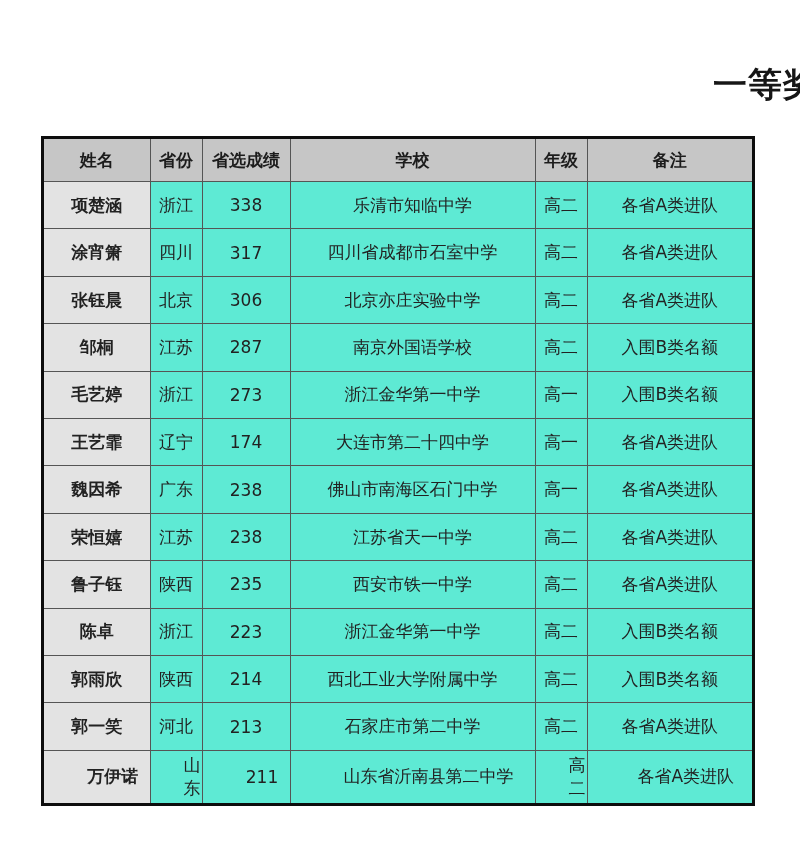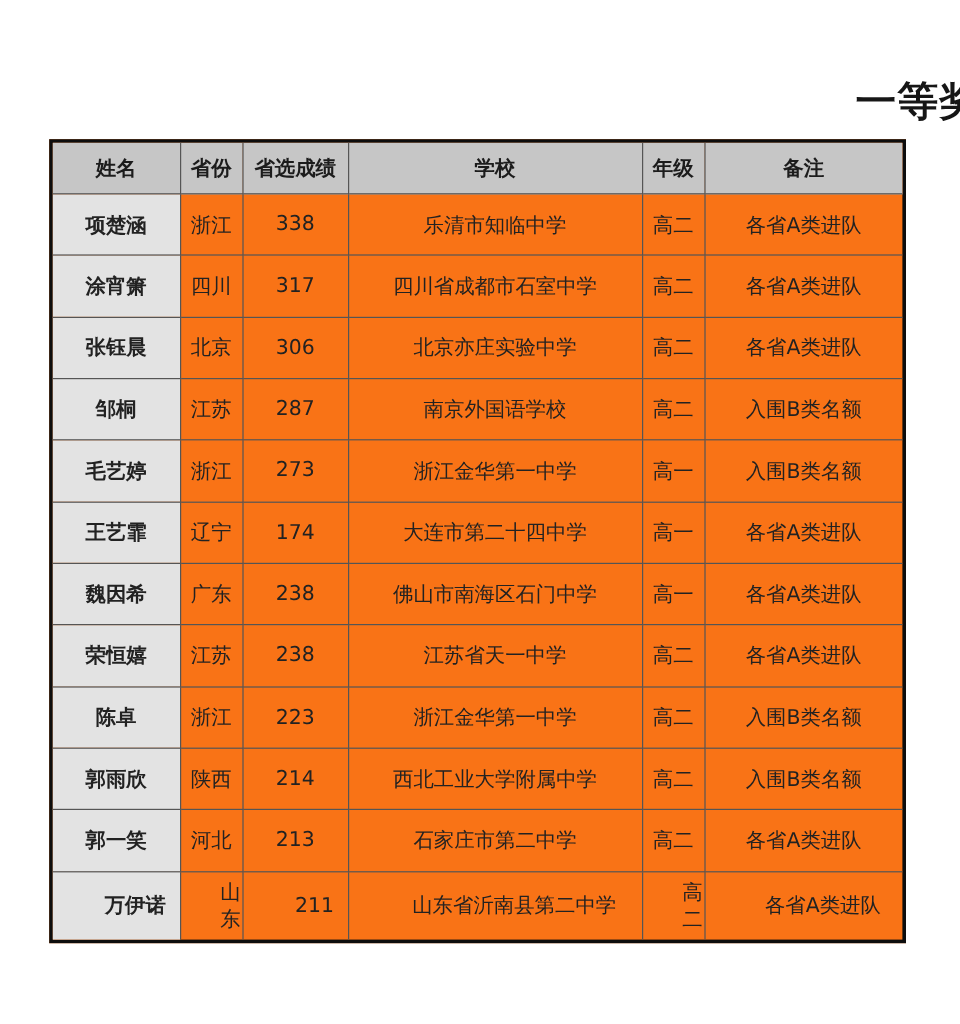--- a/index.html
+++ b/index.html
@@ -1,21 +1,21 @@
 <!DOCTYPE html>
 <html><head>
 <meta charset="utf-8">
 <style>
   html, body { margin: 0; padding: 0; background: #ffffff; }
   body { width: 800px; height: 853px; position: relative; overflow: hidden;
          font-family: "DejaVu Sans", "Liberation Sans", sans-serif; color: #1a1a1a; }
   .title { position: absolute; top: 62px; left: 18px; width: 800px; text-align: right;
            font-size: 34px; font-weight: bold; color: #161616; letter-spacing: 1px; }
-  .frame { position: absolute; left: 41px; top: 116px; width: 714px; height: 670px;
-           border: 3px solid #0d0d0d; box-sizing: border-box; background: #f97316; }
+  .frame { position: absolute; left: 41px; top: 136px; width: 714px; height: 670px;
+           border: 3px solid #0d0d0d; box-sizing: border-box; background: #5eead4; }
   table { border-collapse: collapse; width: 100%; height: 100%; table-layout: fixed; }
   th, td { border: 1.5px solid #555; text-align: center; vertical-align: middle;
            padding: 0; font-size: 17px; }
   th { background: #c6c6c6; font-weight: bold; height: 42px; color: #1c1c1c; }
   td { height: 41px; color: #222; }
   td.name { background: #e3e3e3; font-weight: bold; }
   tr:first-child th { border-top: none; }
   th:first-child, td:first-child { border-left: none; }
   th:last-child, td:last-child { border-right: none; }
   tr:last-child td { border-bottom: none; padding-left: 32px; }
@@ -104,20 +104,28 @@
         </tr>
         <tr>
           <td class="name">荣恒嬉</td>
           <td>江苏</td>
           <td>238</td>
           <td>江苏省天一中学</td>
           <td>高二</td>
           <td>各省A类进队</td>
         </tr>
         <tr>
+          <td class="name">鲁子钰</td>
+          <td>陕西</td>
+          <td>235</td>
+          <td>西安市铁一中学</td>
+          <td>高二</td>
+          <td>各省A类进队</td>
+        </tr>
+        <tr>
           <td class="name">陈卓</td>
           <td>浙江</td>
           <td>223</td>
           <td>浙江金华第一中学</td>
           <td>高二</td>
           <td>入围B类名额</td>
         </tr>
         <tr>
           <td class="name">郭雨欣</td>
           <td>陕西</td>

